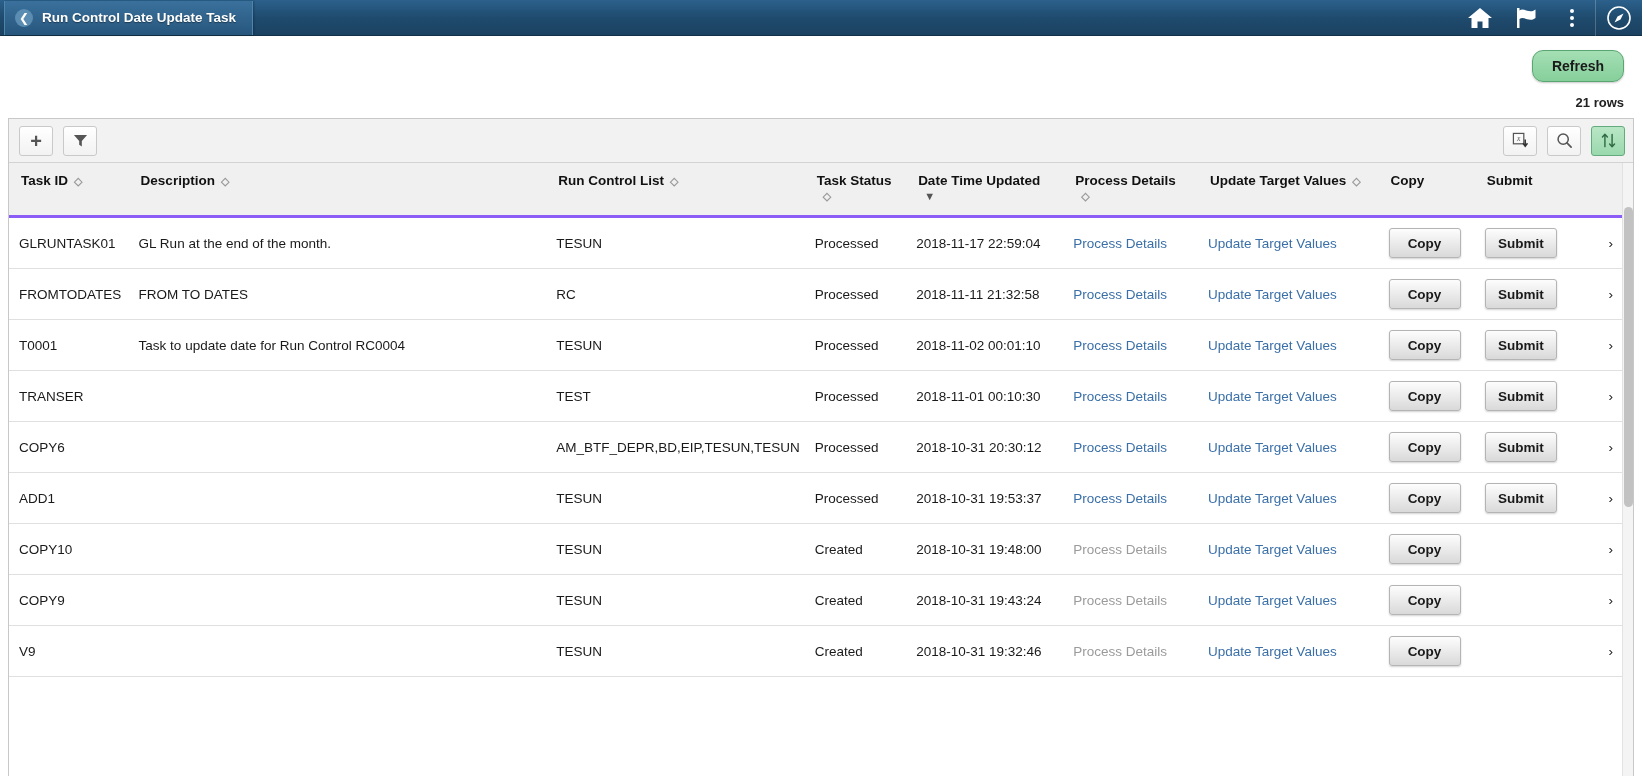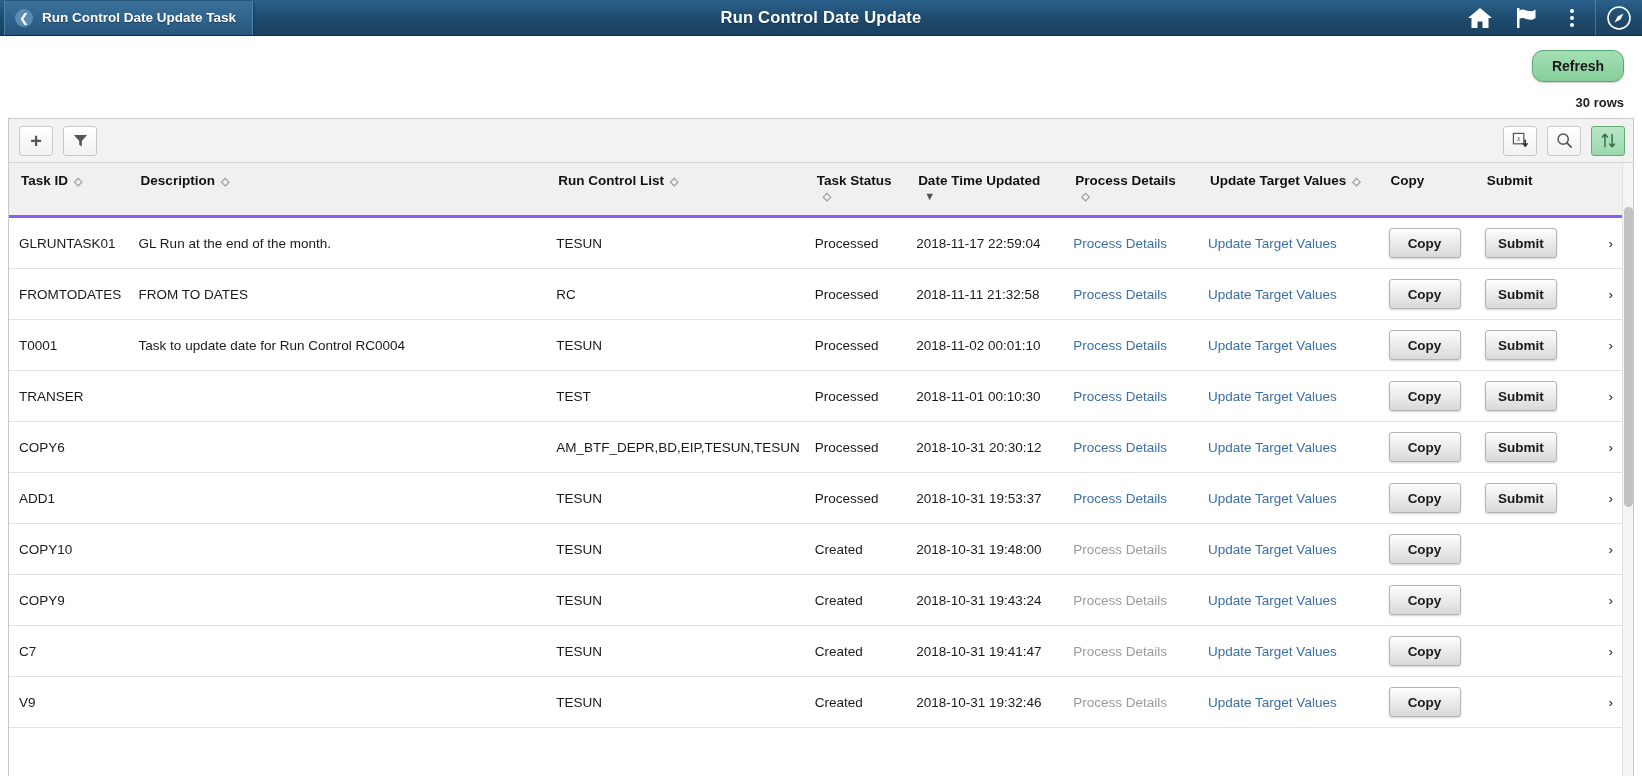--- a/index.html
+++ b/index.html
@@ -242,21 +242,20 @@
 </style>
 </head>
 <body>
 
 <div class="header">
   <div class="back-crumb">
     <span class="back-chevron">❮</span>
     <span class="back-label">Run Control Date Update Task</span>
   </div>
 
-  <div class="header-title">Run Control Date Update</div>
 
   <div class="header-actions">
     <div class="hdr-btn">
       <svg width="26" height="24" viewBox="0 0 26 24" fill="#ffffff" aria-hidden="true">
         <path d="M13 2 L25 12 L21.5 12 L21.5 22 L15.5 22 L15.5 15.5 L10.5 15.5 L10.5 22 L4.5 22 L4.5 12 L1 12 Z"></path>
       </svg>
     </div>
     <div class="hdr-btn">
       <svg width="26" height="24" viewBox="0 0 26 24" fill="#ffffff" aria-hidden="true">
         <path d="M4 2 L4 22 L6.5 22 L6.5 13 C11 9.5 16 17 22.5 12 L22.5 3.5 C16 8.5 11 1 6.5 4.5 L6.5 2 Z"></path>
@@ -276,21 +275,21 @@
         <path d="M17.5 8.5 L11.5 11.5 L8.5 17.5 L14.5 14.5 Z" fill="#ffffff"></path>
       </svg>
     </div>
   </div>
 </div>
 
 <div class="refresh-bar">
   <button class="refresh-btn">Refresh</button>
 </div>
 
-<div class="rowcount">30 rows</div>
+<div class="rowcount">21 rows</div>
 
 <div class="grid-wrap">
 
   <div class="grid-toolbar">
     <div class="tb-btn">
       <span class="plus-glyph">+</span>
     </div>
     <div class="tb-btn">
       <svg width="15" height="15" viewBox="0 0 16 16" fill="#555" aria-hidden="true">
         <path d="M1 2 L15 2 L9.4 8.4 L9.4 14.5 L6.6 12.6 L6.6 8.4 Z"></path>
@@ -439,32 +438,20 @@
             <td>TESUN</td>
             <td>Created</td>
             <td>2018-10-31 19:43:24</td>
             <td><span class="link disabled">Process Details</span></td>
             <td><span class="link">Update Target Values</span></td>
             <td><button class="cell-btn">Copy</button></td>
             <td></td>
             <td class="row-chevron">›</td>
           </tr>
           <tr>
-            <td>C7</td>
-            <td></td>
-            <td>TESUN</td>
-            <td>Created</td>
-            <td>2018-10-31 19:41:47</td>
-            <td><span class="link disabled">Process Details</span></td>
-            <td><span class="link">Update Target Values</span></td>
-            <td><button class="cell-btn">Copy</button></td>
-            <td></td>
-            <td class="row-chevron">›</td>
-          </tr>
-          <tr>
             <td>V9</td>
             <td></td>
             <td>TESUN</td>
             <td>Created</td>
             <td>2018-10-31 19:32:46</td>
             <td><span class="link disabled">Process Details</span></td>
             <td><span class="link">Update Target Values</span></td>
             <td><button class="cell-btn">Copy</button></td>
             <td></td>
             <td class="row-chevron">›</td>

